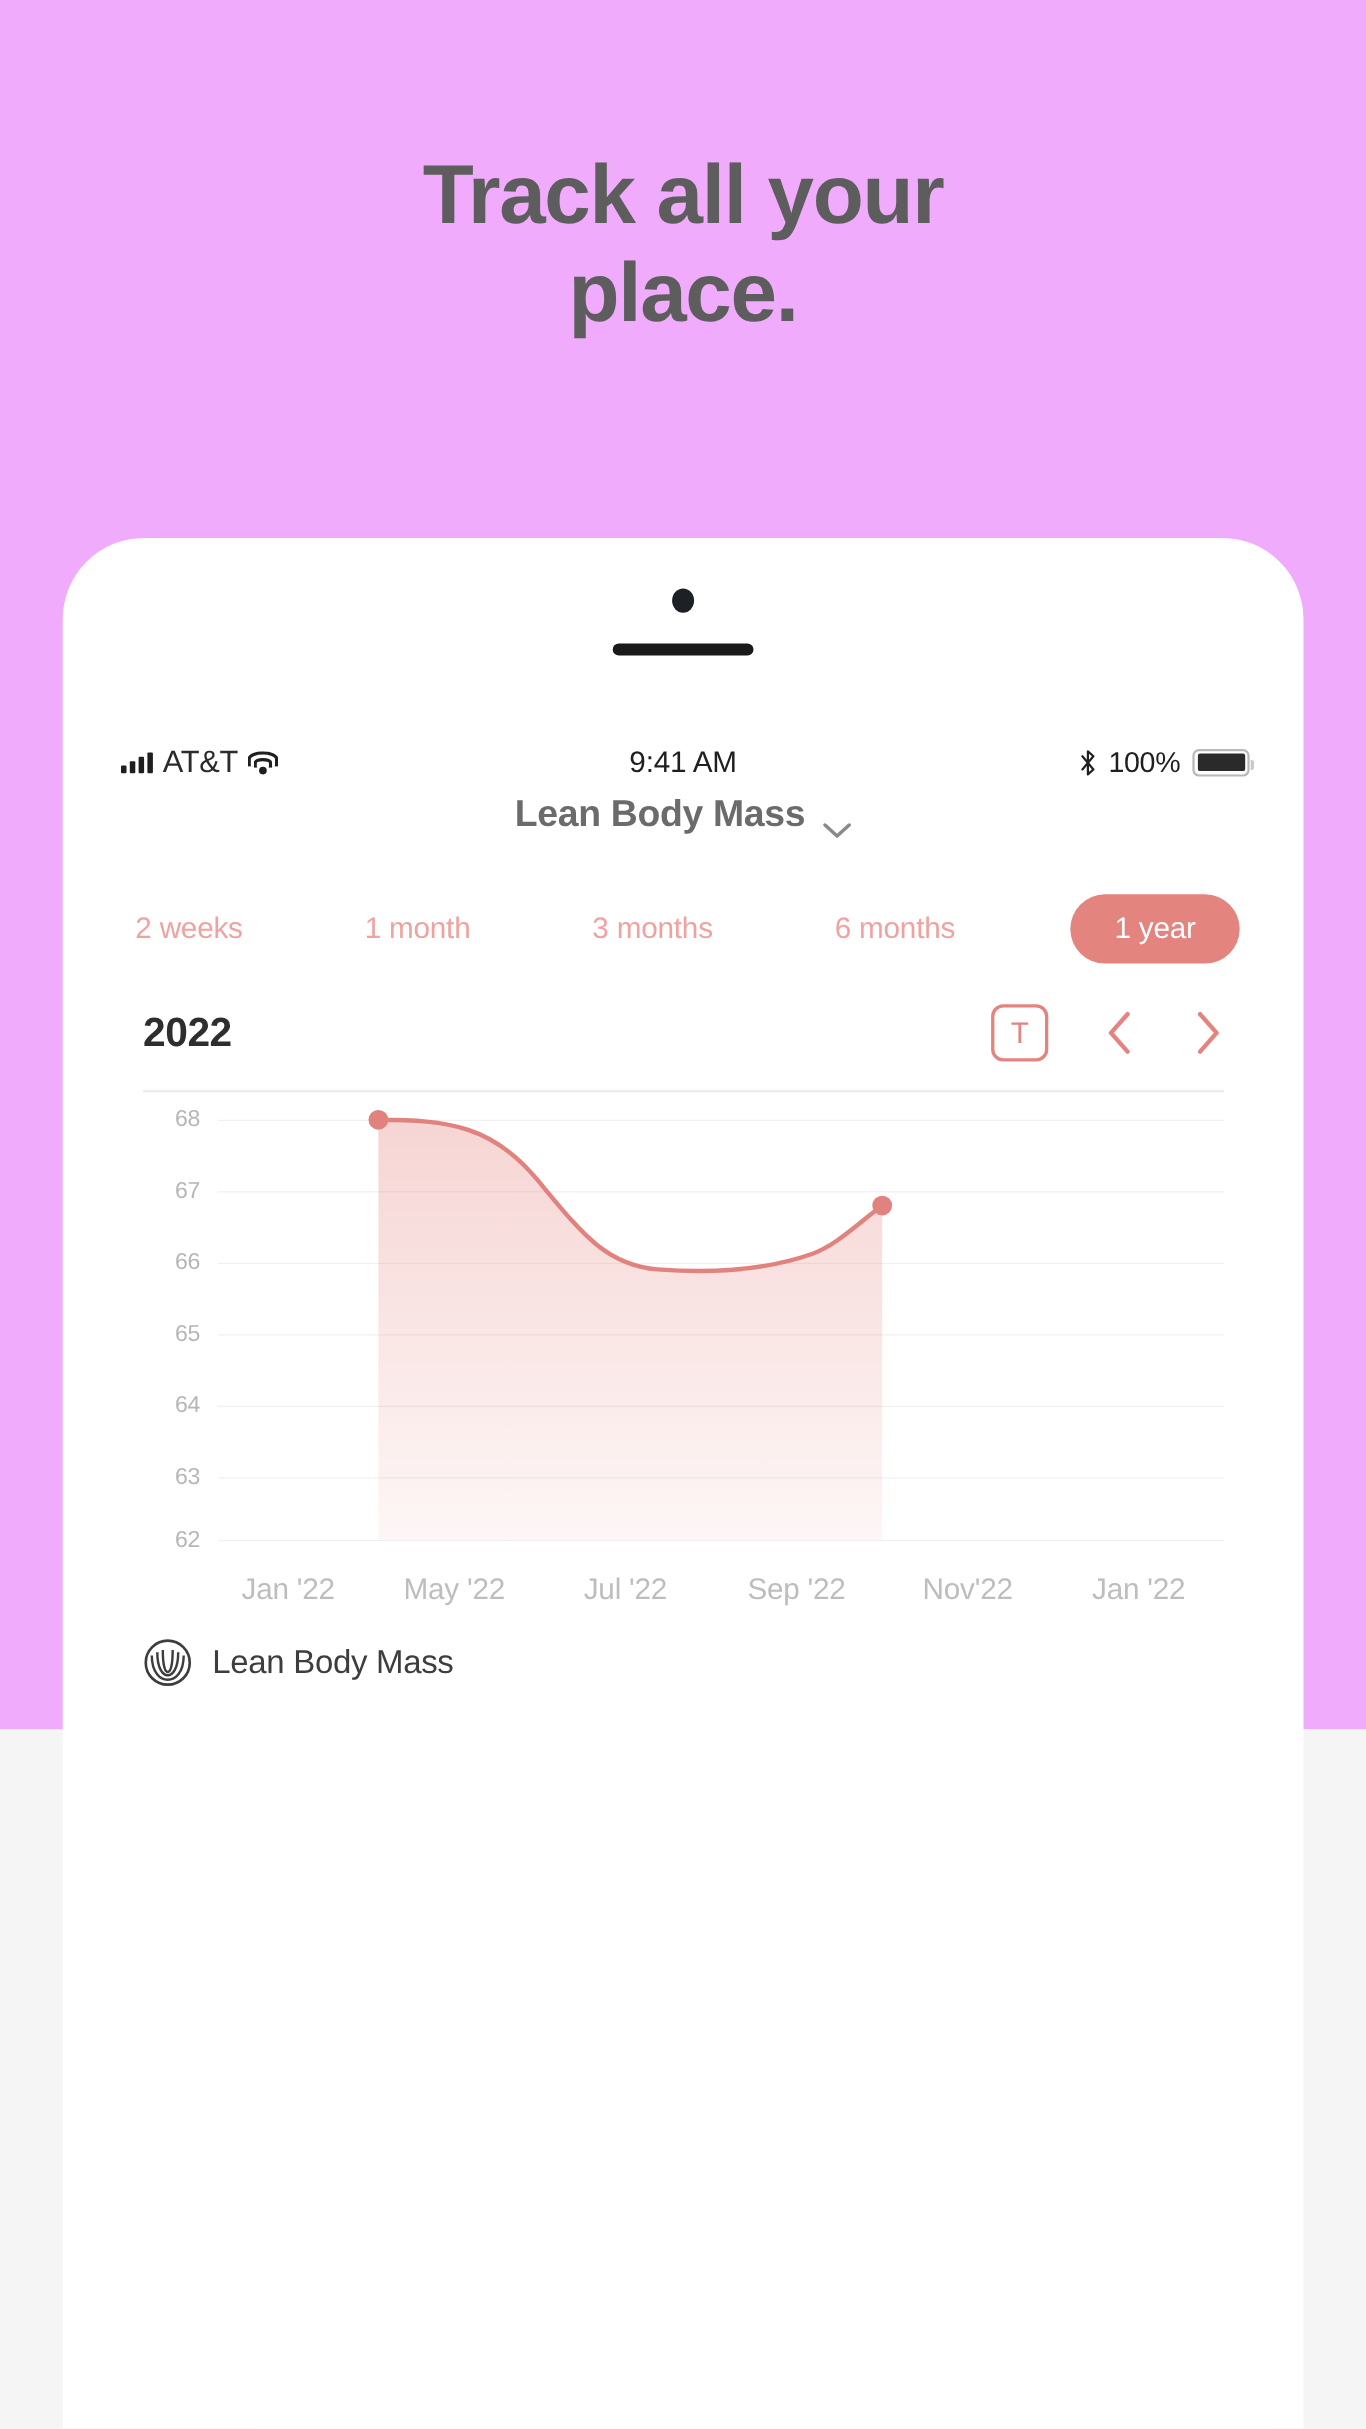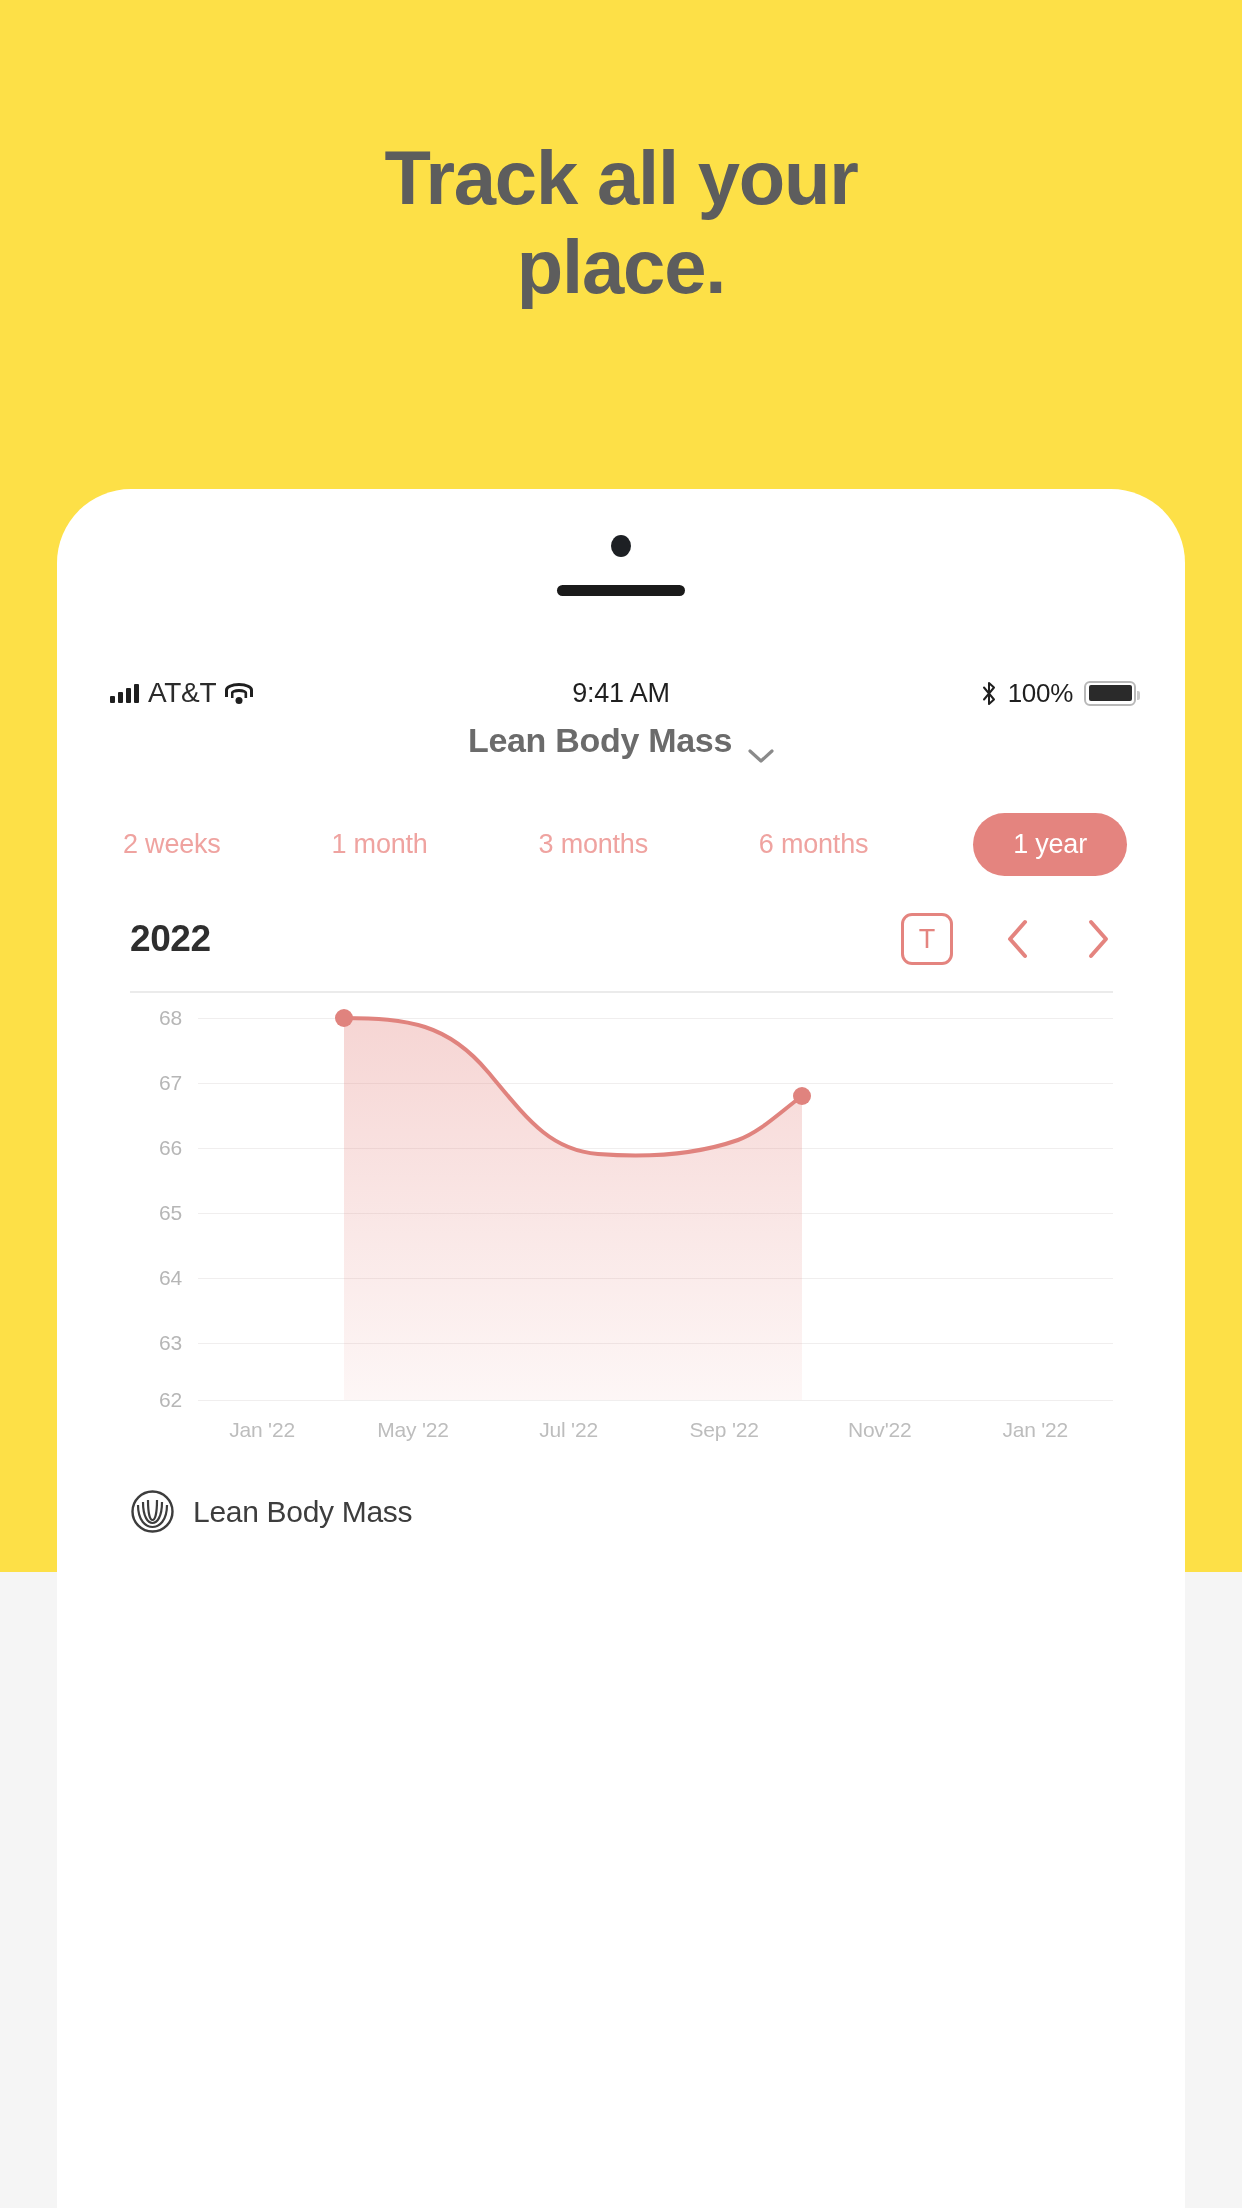--- a/index.html
+++ b/index.html
@@ -2,21 +2,21 @@
 <html><head>
 <meta charset="utf-8">
 <style>
   * { margin:0; padding:0; box-sizing:border-box; }
   html, body {
     width:1242px; height:2208px;
     background:#f5f5f5;
     font-family:"Liberation Sans", sans-serif;
     overflow:hidden;
   }
-  #root { position:relative; width:1242px; height:1572px; background:#fde047; }
+  #root { position:relative; width:1242px; height:1572px; background:#f0abfc; }
 
   
   .headline {
     position:absolute; top:133px; left:0; width:1242px;
     text-align:center;
     font-size:76px;
     line-height:89px;
     font-weight:bold;
     color:#5d5d5d;
     letter-spacing:-1.2px;
@@ -157,21 +157,21 @@
   .gridline {
     position:absolute; left:0; right:0; height:1px; background:#f0eeee;
   }
   .plot svg { position:absolute; left:0; top:0; width:100%; height:100%; overflow:visible; }
   .xlabels {
     position:absolute; left:0; right:0; top:404px;
     height:34px;
   }
   .xlabel {
     position:absolute; transform:translateX(-50%);
-    font-size:21px; color:#bdbdbd; letter-spacing:-0.2px; white-space:nowrap;
+    font-size:27px; color:#bdbdbd; letter-spacing:-0.2px; white-space:nowrap;margin-top:12px;
   }
 
   
   .legend {
     position:absolute; left:73px; top:1000px;
     width:983px;
     display:flex; align-items:center; gap:18px;
   }
   .legend-icon { width:45px; height:45px; }
   .legend-label { font-size:30px; color:#3d3d3d; letter-spacing:-0.3px; }

